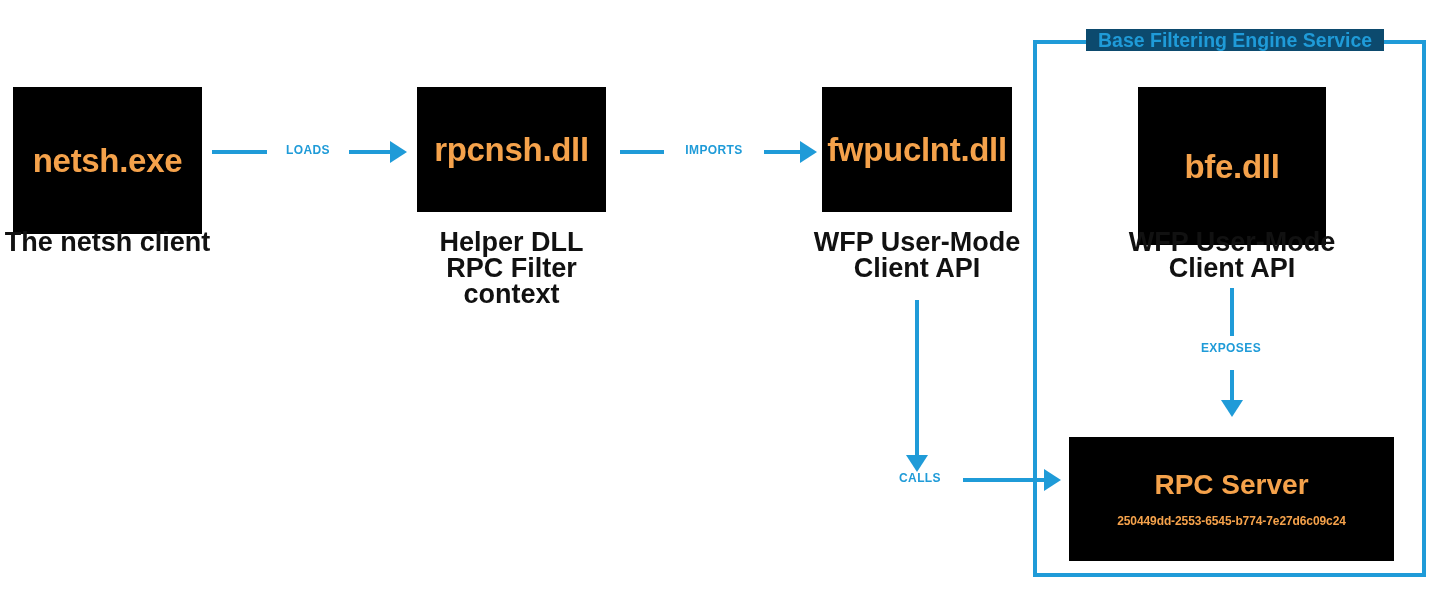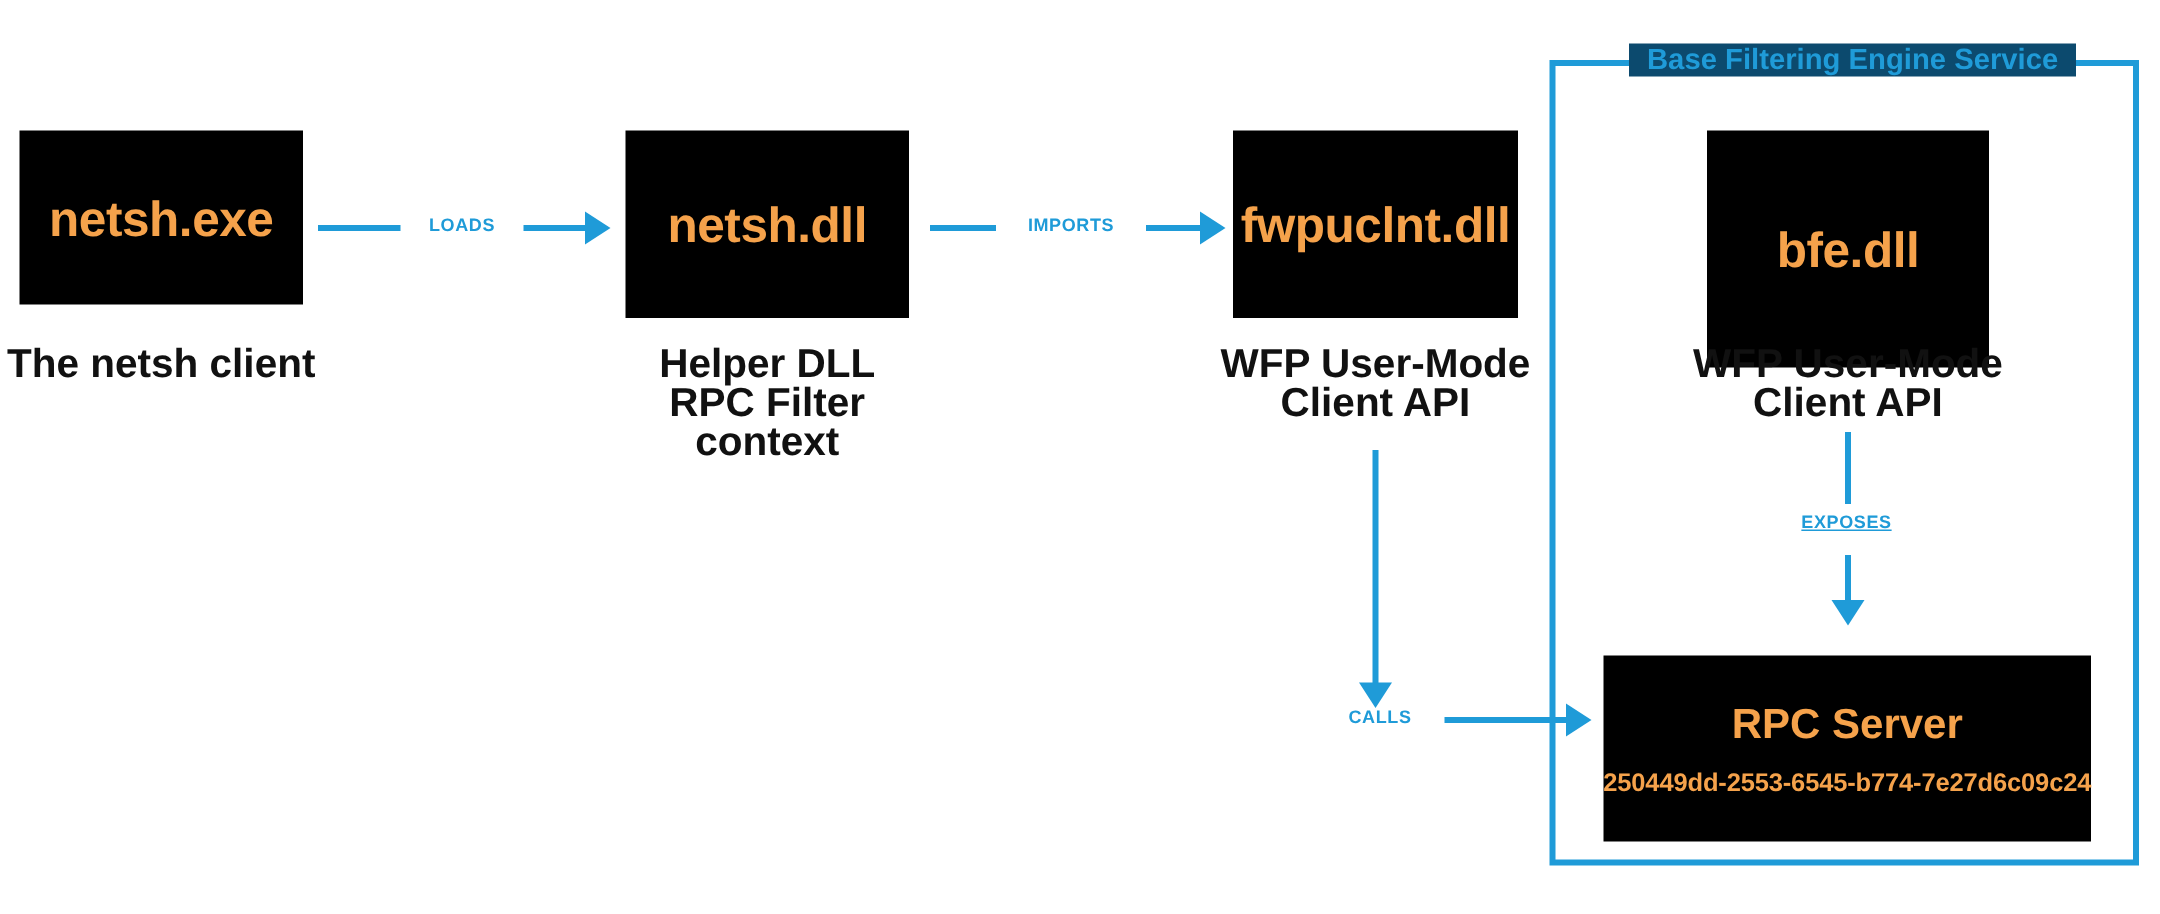--- a/index.html
+++ b/index.html
@@ -81,21 +81,21 @@
     font-family: "Liberation Sans", sans-serif;
     font-weight: bold;
     font-size: 28px;
     line-height: 1;
     white-space: nowrap;
   }
   .rpc-box .rpc-guid {
     color: #f5a24b;
     font-family: "Liberation Sans", sans-serif;
     font-weight: bold;
-    font-size: 17px;
+    font-size: 12px;
     line-height: 1;
     margin-top: 16px;
     white-space: nowrap;
     letter-spacing: -0.1px;
   }
 
   
   .hline {
     position: absolute;
     background: #1f9bd8;
@@ -136,34 +136,34 @@
 </style>
 </head>
 <body>
 
 <div id="canvas">
 
   <div class="service-container" style="left:1033px; top:40px; width:393px; height:537px;"></div>
 
   <div class="service-title" style="left:1086px; top:29px;">Base Filtering Engine Service</div>
 
-  <div class="node-box" style="left:13px; top:87px; width:189px; height:116px;">
+  <div class="node-box" style="left:13px; top:87px; width:189px; height:147px;">
     <span class="node-title">netsh.exe</span>
   </div>
   <div class="caption" style="left:0px; top:229px; width:215px;">
     <div>The netsh client</div>
   </div>
 
   <div class="hline" style="left:212px; top:150px; width:55px;"></div>
   <div class="edge-label" style="left:272px; top:144px; width:72px;">LOADS</div>
   <div class="hline" style="left:349px; top:150px; width:44px;"></div>
   <div class="arrow-right" style="left:390px; top:141px;"></div>
 
   <div class="node-box" style="left:417px; top:87px; width:189px; height:125px;">
-    <span class="node-title">netsh.dll</span>
+    <span class="node-title">rpcnsh.dll</span>
   </div>
   <div class="caption" style="left:399px; top:229px; width:225px;">
     <div>Helper DLL</div>
     <div>RPC Filter context</div>
   </div>
 
   <div class="hline" style="left:620px; top:150px; width:44px;"></div>
   <div class="edge-label" style="left:669px; top:144px; width:90px;">IMPORTS</div>
   <div class="hline" style="left:764px; top:150px; width:39px;"></div>
   <div class="arrow-right" style="left:800px; top:141px;"></div>
@@ -185,21 +185,21 @@
   </div>
 
   <div class="vline" style="left:915px; top:300px; height:158px;"></div>
   <div class="arrow-down" style="left:906px; top:455px;"></div>
 
   <div class="edge-label" style="left:884px; top:472px; width:72px;">CALLS</div>
   <div class="hline" style="left:963px; top:478px; width:83px;"></div>
   <div class="arrow-right" style="left:1044px; top:469px;"></div>
 
   <div class="vline" style="left:1230px; top:288px; height:48px;"></div>
-  <div class="edge-label" style="left:1183px; top:342px; width:96px;text-decoration:underline;">EXPOSES</div>
+  <div class="edge-label" style="left:1183px; top:342px; width:96px;">EXPOSES</div>
   <div class="vline" style="left:1230px; top:370px; height:33px;"></div>
   <div class="arrow-down" style="left:1221px; top:400px;"></div>
 
   <div class="rpc-box" style="left:1069px; top:421px; width:325px; height:124px;margin-top:16px;">
     <span class="rpc-title">RPC Server</span>
     <span class="rpc-guid">250449dd-2553-6545-b774-7e27d6c09c24</span>
   </div>
 
 </div>
 

